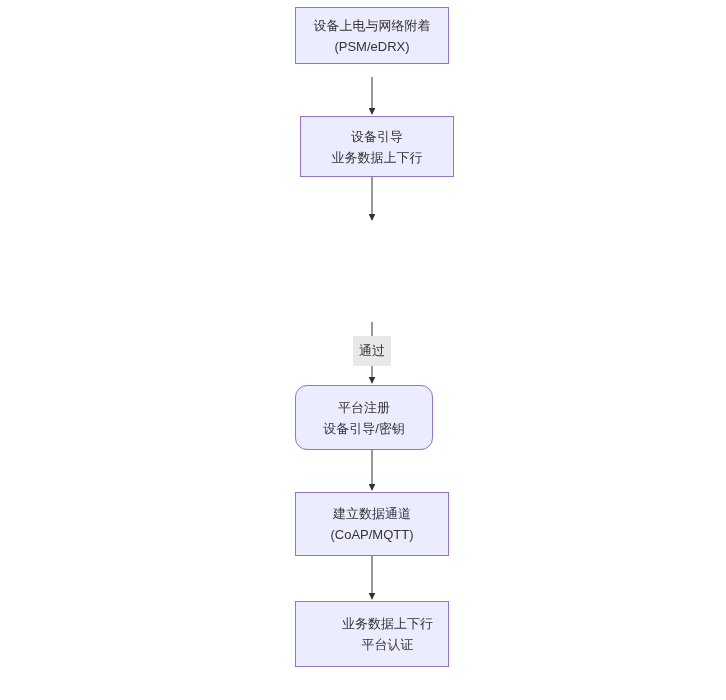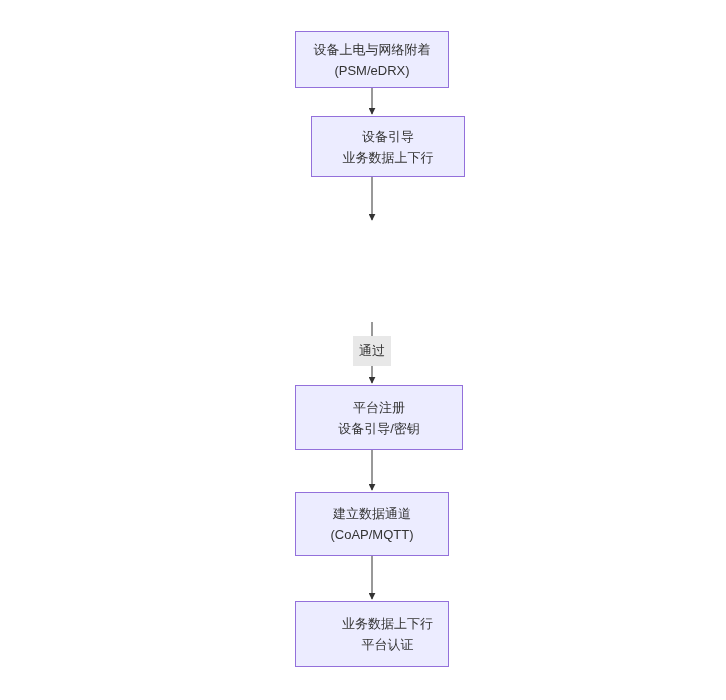--- a/index.html
+++ b/index.html
@@ -76,34 +76,34 @@
         <path d="M0,0 L10,5 L0,10 z" fill="#333333"></path>
       </marker>
     </defs>
     <line x1="372" y1="77" x2="372" y2="114" stroke="#333333" stroke-width="1" marker-end="url(#arrowhead)"></line>
     <line x1="372" y1="177" x2="372" y2="220" stroke="#333333" stroke-width="1" marker-end="url(#arrowhead)"></line>
     <line x1="372" y1="322" x2="372" y2="383" stroke="#333333" stroke-width="1" marker-end="url(#arrowhead)"></line>
     <line x1="372" y1="450" x2="372" y2="490" stroke="#333333" stroke-width="1" marker-end="url(#arrowhead)"></line>
     <line x1="372" y1="556" x2="372" y2="599" stroke="#333333" stroke-width="1" marker-end="url(#arrowhead)"></line>
   </svg>
 
-  <div class="node rect" style="left:295px; top:31px; width:154px; height:57px;">
+  <div class="node rect" style="left:295px; top:7px; width:154px; height:57px;">
     <span>设备上电与网络附着</span>
     <span>(PSM/eDRX)</span>
   </div>
 
-  <div class="node rect" style="left:311px; top:116px; width:154px; height:61px;">
+  <div class="node rect" style="left:300px; top:116px; width:154px; height:61px;">
     <span>设备引导</span>
     <span>业务数据上下行</span>
   </div>
 
 
   <div class="edge-label" style="left:372px; top:351px;">通过</div>
 
-  <div class="node rect" style="left:295px; top:385px; width:168px; height:65px;">
+  <div class="node rect" style="left:295px; top:385px; width:138px; height:65px;border-radius:12px;">
     <span>平台注册</span>
     <span>设备引导/密钥</span>
   </div>
 
   <div class="node rect" style="left:295px; top:492px; width:154px; height:64px;">
     <span>建立数据通道</span>
     <span>(CoAP/MQTT)</span>
   </div>
 
   <div class="node rect" style="left:295px; top:601px; width:154px; height:66px;padding-left:31px;">

